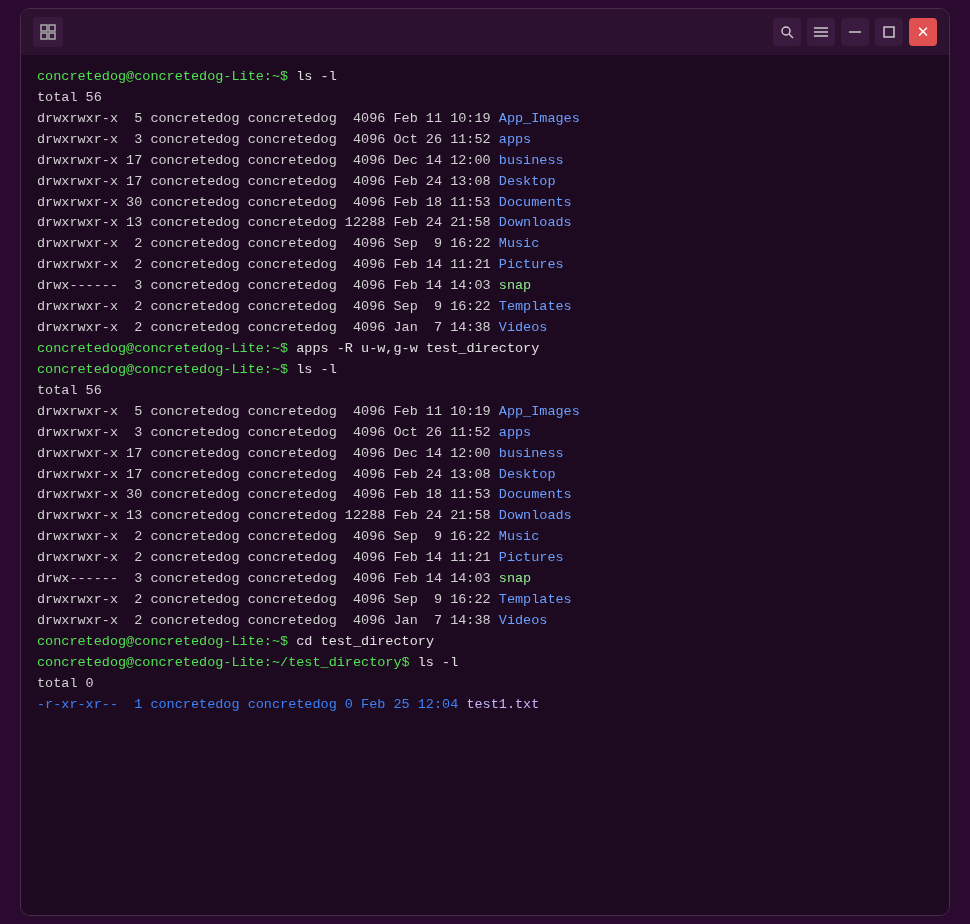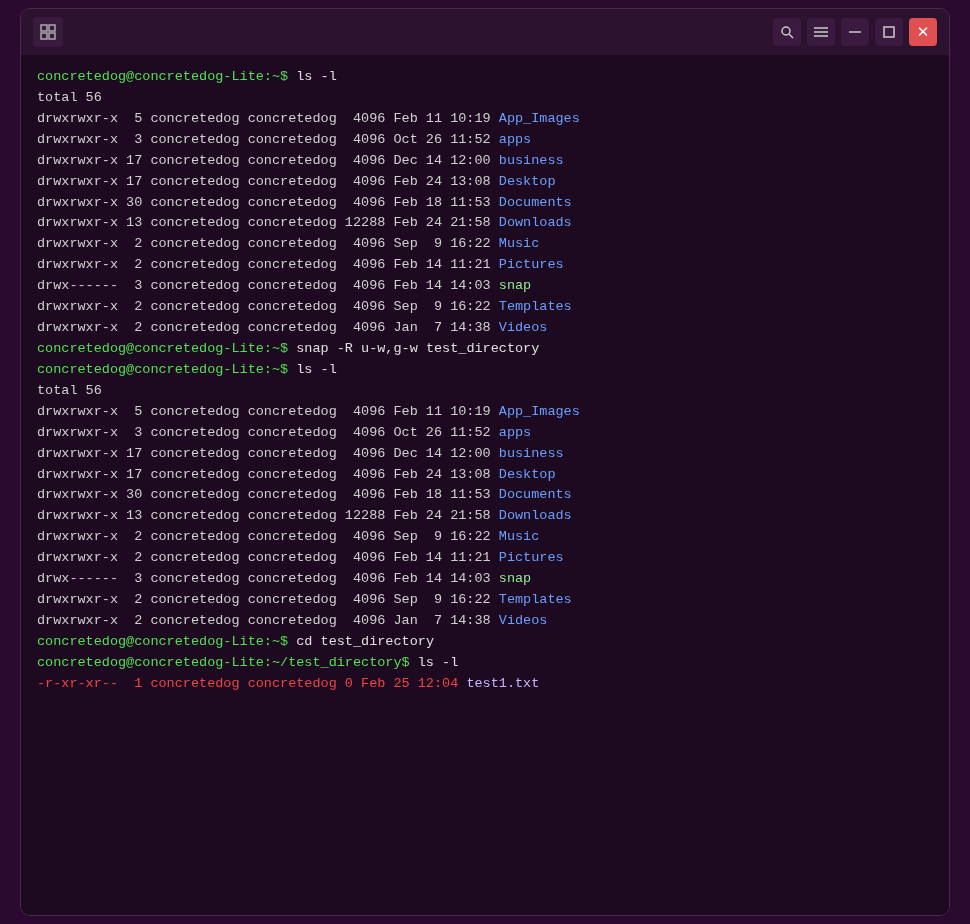--- a/index.html
+++ b/index.html
@@ -130,31 +130,32 @@
       <span class="line"><span style="color:#d0d0d0">drwxrwxr-x  3 concretedog concretedog  4096 Oct 26 11:52 </span><span style="color:#6a9fff">apps</span></span>
       <span class="line"><span style="color:#d0d0d0">drwxrwxr-x 17 concretedog concretedog  4096 Dec 14 12:00 </span><span style="color:#6a9fff">business</span></span>
       <span class="line"><span style="color:#d0d0d0">drwxrwxr-x 17 concretedog concretedog  4096 Feb 24 13:08 </span><span style="color:#6a9fff">Desktop</span></span>
       <span class="line"><span style="color:#d0d0d0">drwxrwxr-x 30 concretedog concretedog  4096 Feb 18 11:53 </span><span style="color:#6a9fff">Documents</span></span>
       <span class="line"><span style="color:#d0d0d0">drwxrwxr-x 13 concretedog concretedog 12288 Feb 24 21:58 </span><span style="color:#6a9fff">Downloads</span></span>
       <span class="line"><span style="color:#d0d0d0">drwxrwxr-x  2 concretedog concretedog  4096 Sep  9 16:22 </span><span style="color:#6a9fff">Music</span></span>
       <span class="line"><span style="color:#d0d0d0">drwxrwxr-x  2 concretedog concretedog  4096 Feb 14 11:21 </span><span style="color:#6a9fff">Pictures</span></span>
       <span class="line"><span style="color:#d0d0d0">drwx------  3 concretedog concretedog  4096 Feb 14 14:03 </span><span style="color:#90ee90">snap</span></span>
       <span class="line"><span style="color:#d0d0d0">drwxrwxr-x  2 concretedog concretedog  4096 Sep  9 16:22 </span><span style="color:#6a9fff">Templates</span></span>
       <span class="line"><span style="color:#d0d0d0">drwxrwxr-x  2 concretedog concretedog  4096 Jan  7 14:38 </span><span style="color:#6a9fff">Videos</span></span>
-      <span class="line"><span style="color:#50e050">concretedog@concretedog-Lite:~$</span><span style="color:#e0e0e0"> snap -R u-w,g-w test_directory</span></span>
+      <span class="line"><span style="color:#50e050">concretedog@concretedog-Lite:~$</span><span style="color:#e0e0e0"> apps -R u-w,g-w test_directory</span></span>
       <span class="line"><span style="color:#50e050">concretedog@concretedog-Lite:~$</span><span style="color:#e0e0e0"> ls -l</span></span>
       <span class="line" style="color: rgb(208, 208, 208);">total 56</span>
       <span class="line"><span style="color:#d0d0d0">drwxrwxr-x  5 concretedog concretedog  4096 Feb 11 10:19 </span><span style="color:#6a9fff">App_Images</span></span>
       <span class="line"><span style="color:#d0d0d0">drwxrwxr-x  3 concretedog concretedog  4096 Oct 26 11:52 </span><span style="color:#6a9fff">apps</span></span>
       <span class="line"><span style="color:#d0d0d0">drwxrwxr-x 17 concretedog concretedog  4096 Dec 14 12:00 </span><span style="color:#6a9fff">business</span></span>
       <span class="line"><span style="color:#d0d0d0">drwxrwxr-x 17 concretedog concretedog  4096 Feb 24 13:08 </span><span style="color:#6a9fff">Desktop</span></span>
       <span class="line"><span style="color:#d0d0d0">drwxrwxr-x 30 concretedog concretedog  4096 Feb 18 11:53 </span><span style="color:#6a9fff">Documents</span></span>
       <span class="line"><span style="color:#d0d0d0">drwxrwxr-x 13 concretedog concretedog 12288 Feb 24 21:58 </span><span style="color:#6a9fff">Downloads</span></span>
       <span class="line"><span style="color:#d0d0d0">drwxrwxr-x  2 concretedog concretedog  4096 Sep  9 16:22 </span><span style="color:#6a9fff">Music</span></span>
       <span class="line"><span style="color:#d0d0d0">drwxrwxr-x  2 concretedog concretedog  4096 Feb 14 11:21 </span><span style="color:#6a9fff">Pictures</span></span>
       <span class="line"><span style="color:#d0d0d0">drwx------  3 concretedog concretedog  4096 Feb 14 14:03 </span><span style="color:#90ee90">snap</span></span>
       <span class="line"><span style="color:#d0d0d0">drwxrwxr-x  2 concretedog concretedog  4096 Sep  9 16:22 </span><span style="color:#6a9fff">Templates</span></span>
       <span class="line"><span style="color:#d0d0d0">drwxrwxr-x  2 concretedog concretedog  4096 Jan  7 14:38 </span><span style="color:#6a9fff">Videos</span></span>
       <span class="line"><span style="color:#50e050">concretedog@concretedog-Lite:~$</span><span style="color:#e0e0e0"> cd test_directory</span></span>
       <span class="line"><span style="color:#50e050">concretedog@concretedog-Lite:~/test_directory$</span><span style="color:#e0e0e0"> ls -l</span></span>
-      <span class="line"><span style="color:#ef4444">-r-xr-xr--  1 concretedog concretedog 0 Feb 25 12:04 </span><span style="color:#c4b5fd">test1.txt</span></span>
+      <span class="line" style="color: rgb(208, 208, 208);">total 0</span>
+      <span class="line"><span style="color:#3b82f6">-r-xr-xr--  1 concretedog concretedog 0 Feb 25 12:04 </span><span style="color:#c4b5fd">test1.txt</span></span>
     </div>
 </div>
 
 </body></html>

